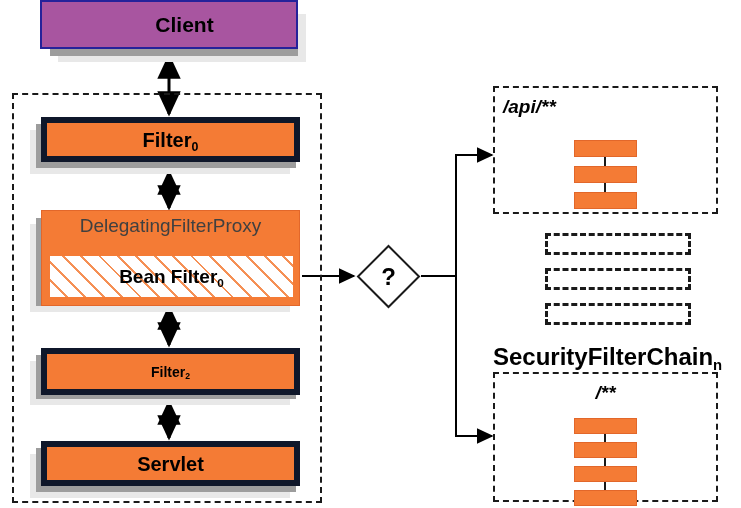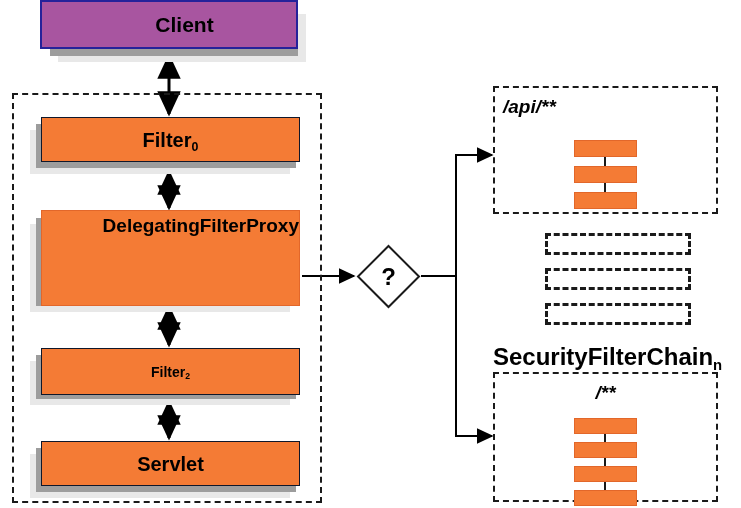--- a/index.html
+++ b/index.html
@@ -38,45 +38,45 @@
     display: flex;
     align-items: center;
     justify-content: center;
     font-weight: bold;
     color: #000000;
     text-align: center;
     line-height: 1;
   }
   .box-orange {
     background: #f47b35;
-    border: 1px solid #0f172a;
+    border: 6px solid #0f172a;
     align-items: center;
   }
   .box-purple {
     background: #a855a0;
     border: 2px solid #25229a;
     padding-left: 31px;
   }
 
   
   .dfp {
     position: absolute;
     box-sizing: border-box;
     background: #f47b35;
     border: 1px solid #e2672a;
   }
   .dfp-title {
     position: absolute;
     left: 0;
     right: 0;
     top: 4px;
-    text-align: right;
-    font-weight: bold;
+    text-align: center;
+    font-weight: normal;
     font-size: 19px;
-    color: #000000;
+    color: #404040;
   }
   .bean-filter {
     position: absolute;
     box-sizing: border-box;
     border: 2px solid #f47b35;
     background:
       repeating-linear-gradient(
         45deg,
         #ffffff 0px,
         #ffffff 11px,
@@ -196,20 +196,23 @@
   <div class="shadow-far" style="left:30px; top:130px; width:260px; height:44px;"></div>
   <div class="shadow-near" style="left:36px; top:124px; width:260px; height:44px;"></div>
   <div class="box box-orange" style="left:41px; top:117px; width:259px; height:45px; font-size:20px;">
     <span><span>Filter</span><span class="sub">0</span></span>
   </div>
 
   <div class="shadow-far" style="left:30px; top:224px; width:260px; height:88px;"></div>
   <div class="shadow-near" style="left:36px; top:218px; width:260px; height:88px;"></div>
   <div class="dfp" style="left:41px; top:210px; width:259px; height:96px;">
     <div class="dfp-title">DelegatingFilterProxy</div>
+    <div class="bean-filter" style="left:6px; top:43px; width:247px; height:45px;">
+      <span><span>Bean Filter</span><span class="sub">0</span></span>
+    </div>
   </div>
 
   <div class="shadow-far" style="left:30px; top:361px; width:260px; height:44px;"></div>
   <div class="shadow-near" style="left:36px; top:355px; width:260px; height:44px;"></div>
   <div class="box box-orange" style="left:41px; top:348px; width:259px; height:47px; font-size:14px;">
     <span><span>Filter</span><span class="sub">2</span></span>
   </div>
 
   <div class="shadow-far" style="left:30px; top:454px; width:260px; height:44px;"></div>
   <div class="shadow-near" style="left:36px; top:448px; width:260px; height:44px;"></div>

